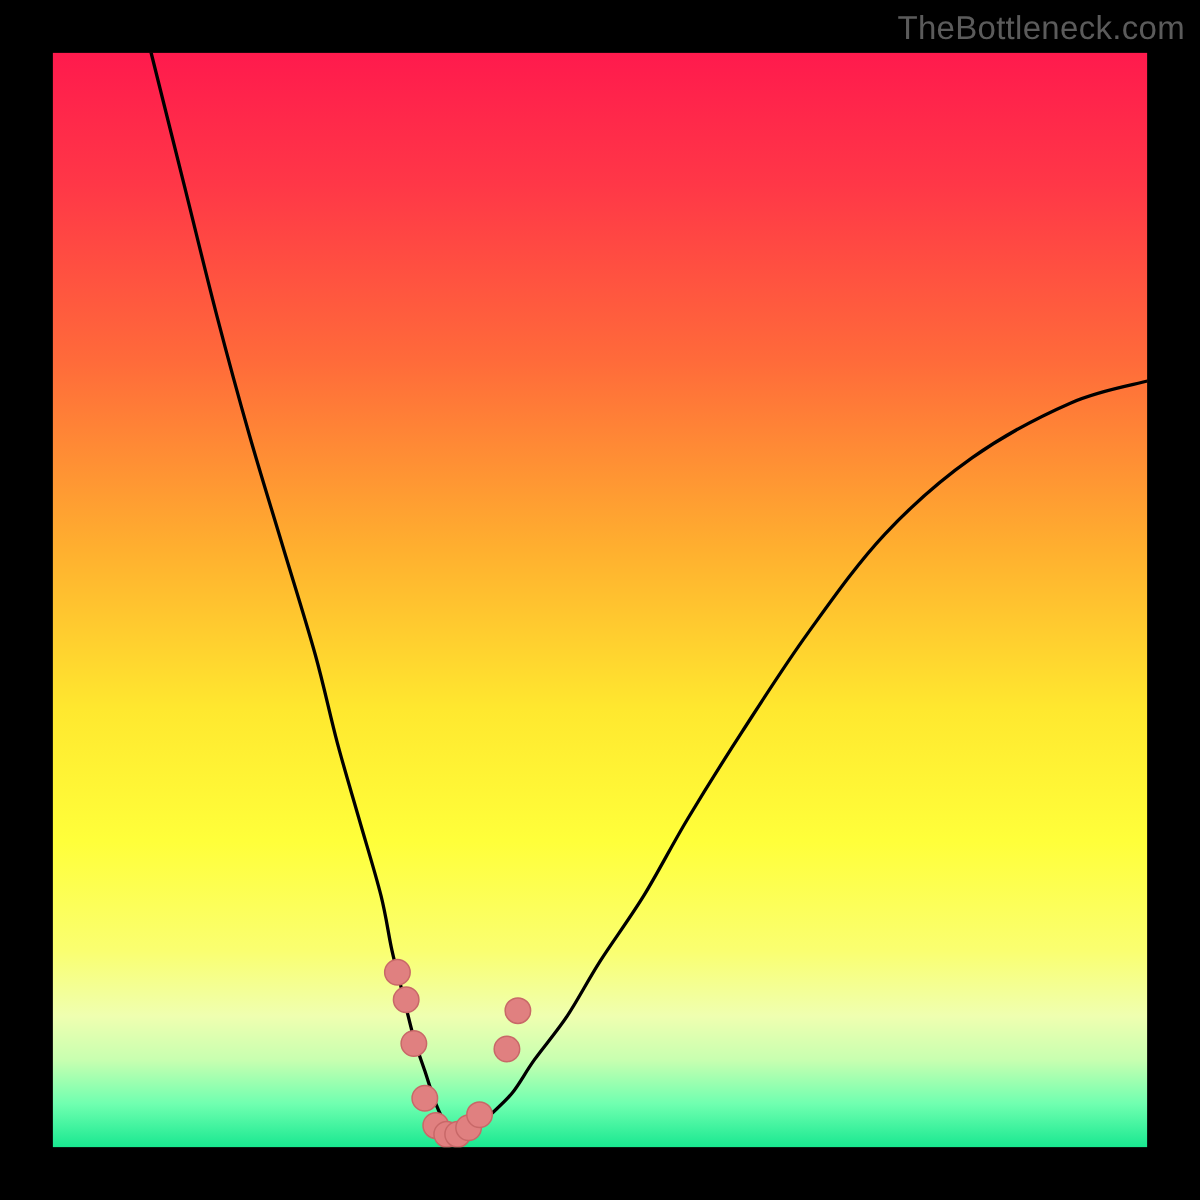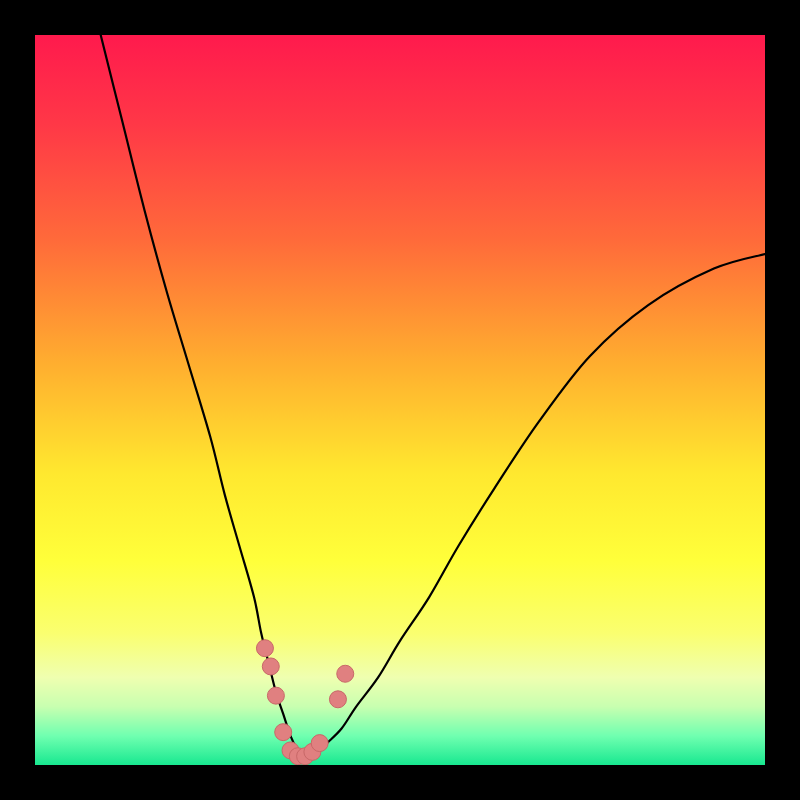--- a/index.html
+++ b/index.html
@@ -89,13 +89,14 @@
           <circle cx="262.80" cy="721.24" r="8.5" fill="#e08080" stroke="#c86868" stroke-width="1"></circle>
           <circle cx="270.10" cy="721.24" r="8.5" fill="#e08080" stroke="#c86868" stroke-width="1"></circle>
           <circle cx="277.40" cy="716.86" r="8.5" fill="#e08080" stroke="#c86868" stroke-width="1"></circle>
           <circle cx="284.70" cy="708.10" r="8.5" fill="#e08080" stroke="#c86868" stroke-width="1"></circle>
           <circle cx="302.95" cy="664.30" r="8.5" fill="#e08080" stroke="#c86868" stroke-width="1"></circle>
           <circle cx="310.25" cy="638.75" r="8.5" fill="#e08080" stroke="#c86868" stroke-width="1"></circle>
         </g>
     </svg>
   </div>
 
+  <div class="watermark">TheBottleneck.com</div>
 </div>
 
 </body></html>

